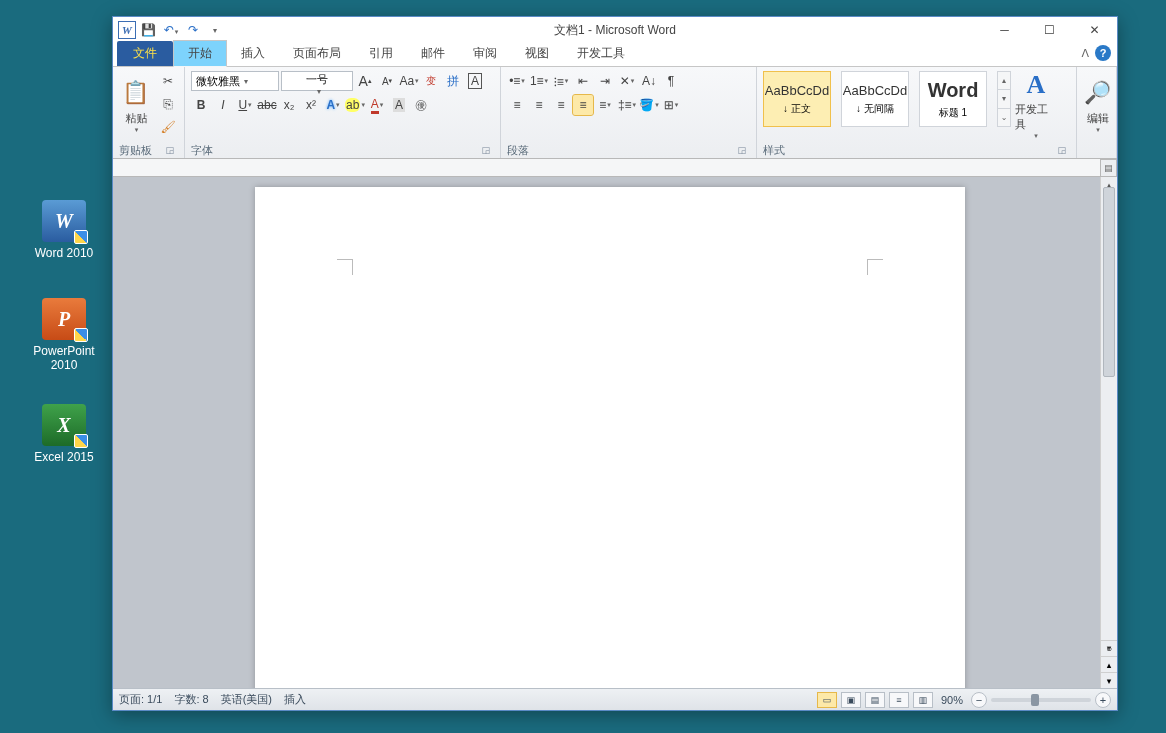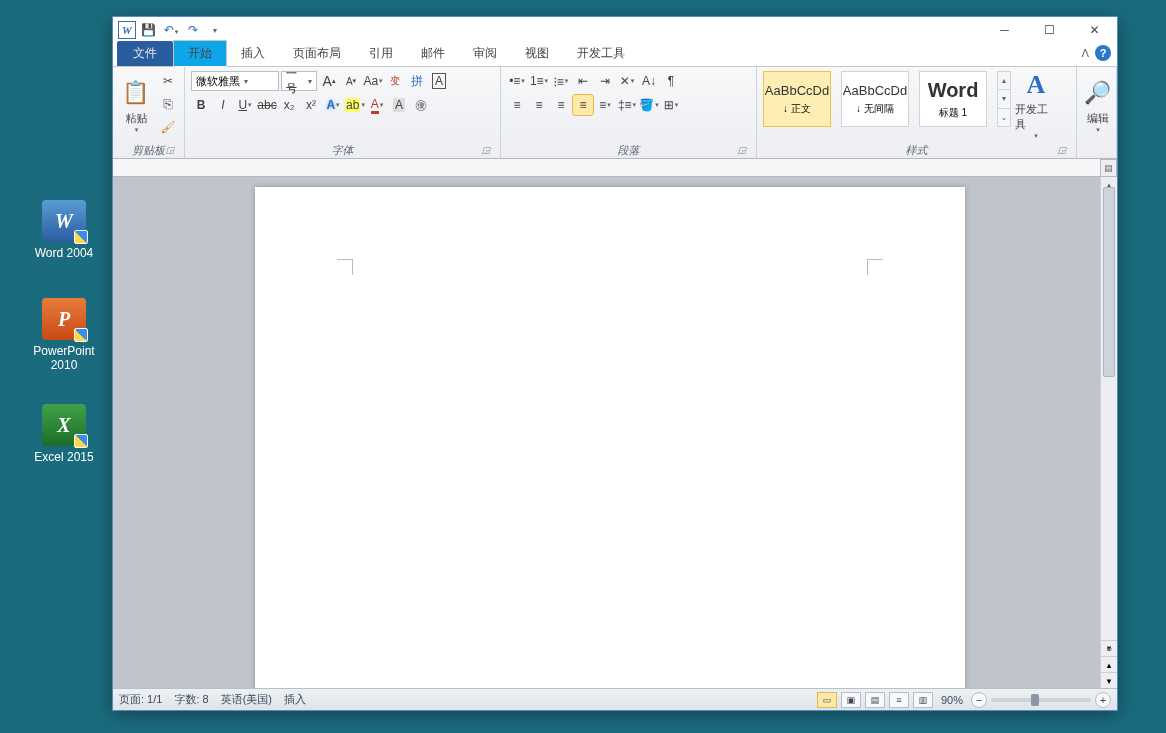--- a/index.html
+++ b/index.html
@@ -23,30 +23,30 @@
 .qat { display:flex; align-items:center; gap:2px; padding-left:4px; }
 .qat-btn { width:20px; height:20px; display:flex; align-items:center; justify-content:center; font-size:12px; color:#3b6db3; cursor:pointer; border-radius:2px;}
 .word-box { width:18px; height:18px; border:1px solid #3b6db3; display:flex; align-items:center; justify-content:center; font-weight:bold; color:#3b6db3; font-size:11px; font-family:Georgia,serif; font-style:italic;}
 .title-text { position:absolute; left:0; right:0; text-align:center; font-size:12px; color:#444; pointer-events:none;}
 .win-controls { position:absolute; right:0; top:0; height:26px; display:flex;}
 .win-btn { width:45px; height:26px; display:flex; align-items:center; justify-content:center; font-size:12px; color:#444; cursor:pointer;}
 
 
 .ribbon-tabs { height: 24px; background:#fff; display:flex; align-items:flex-end; padding-left:2px; border-bottom:1px solid #c6c6c6; position:relative;}
 .tab { padding: 4px 14px; font-size:12px; color:#444; cursor:pointer; }
-.tab.file { background:#2a5ca0; color:#e5e5e5; border-radius:2px 2px 0 0; margin-left:2px; padding:4px 16px;}
-.tab.active { background:#0ea5e9; border:1px solid #c6c6c6; border-bottom:1px solid #f5f6f7; margin-bottom:-1px; }
+.tab.file { background:#2a5ca0; color:#fde047; border-radius:2px 2px 0 0; margin-left:2px; padding:4px 16px;}
+.tab.active { background:#7dd3fc; border:1px solid #c6c6c6; border-bottom:1px solid #f5f6f7; margin-bottom:-1px; }
 .ribbon-right { position:absolute; right:6px; top:2px; display:flex; gap:6px; align-items:center;}
 .help-icon { width:16px; height:16px; border-radius:50%; background:#2a79c7; color:#fff; font-size:11px; display:flex; align-items:center; justify-content:center; font-weight:bold; cursor:pointer;}
 .min-ribbon { font-size:11px; color:#666; cursor:pointer;}
 
 
 .ribbon { height: 92px; background: linear-gradient(#f7f8fa,#eceef1); border-bottom:1px solid #b8b8b8; display:flex; }
 .group { border-right:1px solid #d0d4da; display:flex; flex-direction:column; padding: 2px 6px 0; position:relative; }
-.group-label { font-size:11px; color:#5a6b7a; text-align:center; height:16px; line-height:16px; margin-top:auto; position:relative;font-style:italic;}
+.group-label { font-size:11px; color:#5a6b7a; height:16px; line-height:16px; margin-top:auto; position:relative;}
 .launcher { position:absolute; right:2px; bottom:2px; width:12px; height:12px; font-size:9px; color:#7a8899; cursor:pointer; display:flex; align-items:center; justify-content:center;}
 .group-content { display:flex; flex:1; align-items:flex-start; gap:4px; padding-top:2px;}
 
 .big-btn { display:flex; flex-direction:column; align-items:center; justify-content:center; width:42px; height:68px; cursor:pointer; border-radius:3px; font-size:11px; color:#444; }
 .big-btn .big-ico { width:32px; height:32px; display:flex; align-items:center; justify-content:center; font-size:22px; margin-bottom:2px;}
 .mini-col { display:flex; flex-direction:column; gap:3px; }
 .mini-btn { width:20px; height:20px; display:flex; align-items:center; justify-content:center; font-size:12px; cursor:pointer; border-radius:2px; color:#444;}
 .combo { height:20px; border:1px solid #b8bfc7; background:#fff; font-size:11px; display:flex; align-items:center; padding:0 4px; cursor:pointer; }
 .combo .dd { margin-left:4px; font-size:8px; color:#666;}
 .row { display:flex; gap:2px; align-items:flex-end;}
@@ -95,21 +95,21 @@
 </head>
 <body>
 
 <div class="desktop-icon" style="left:24px; top:200px;">
   <div class="icon-box">
       <div class="office-icon word">
         <span>W</span>
       </div>
       <div class="shield"></div>
     </div>
-  <div>Word 2004</div>
+  <div>Word 2010</div>
 </div>
 <div class="desktop-icon" style="left:24px; top:298px;">
   <div class="icon-box">
       <div class="office-icon ppt">
         <span>P</span>
       </div>
       <div class="shield"></div>
     </div>
   <div>PowerPoint 2010</div>
 </div>
@@ -130,20 +130,21 @@
       <div class="qat-btn">
           <div class="word-box">W</div>
         </div>
       <div class="qat-btn blue">💾</div>
       <div class="qat-btn blue">↶<span class="dd-caret"></span></div>
       <div class="qat-btn blue">↷</div>
       <div class="qat-btn">
           <span style="font-size:8px;color:#666;">▾</span>
         </div>
     </div>
+    <div class="title-text">文档1 - Microsoft Word</div>
     <div class="win-controls">
       <div class="win-btn">─</div>
       <div class="win-btn">☐</div>
       <div class="win-btn close">✕</div>
     </div>
   </div>
 
   <div class="ribbon-tabs">
     <div class="tab file">文件</div>
     <div class="tab active">开始</div>
@@ -178,21 +179,21 @@
       <div class="group-label"><span>剪贴板</span><div class="launcher">◲</div></div>
     </div>
 
     <div class="group" style="width:316px;">
       <div class="group-content" style="flex-direction:column; gap:4px;">
         <div class="row">
           <div class="combo" style="width:88px;">
               <span>微软雅黑</span>
               <span class="dd">▾</span>
             </div>
-          <div class="combo" style="width:36px;">
+          <div class="combo" style="width:72px;flex-direction:column;">
               <span>一号</span>
               <span class="dd">▾</span>
             </div>
           <div class="mini-btn">
               <span style="font-size:14px;">A</span>
               <span style="font-size:7px;">▴</span>
             </div>
           <div class="mini-btn">
               <span style="font-size:10px;">A</span>
               <span style="font-size:7px;">▾</span>
@@ -226,21 +227,21 @@
           <div class="mini-btn">
               <span>x₂</span>
             </div>
           <div class="mini-btn">
               <span>x²</span>
             </div>
           <div class="mini-btn blue dd-caret">
               <span style="font-weight:bold;text-shadow:0 0 3px #4aa3ff;">A</span>
             </div>
           <div class="mini-btn dd-caret">
-              <span style="background:#ffff66;padding:0 1px;">ab</span>
+              <span style="background:#ffff66;padding:0 1px;border-radius:6px;">ab</span>
             </div>
           <div class="mini-btn red dd-caret">
               <span style="border-bottom:3px solid #c0392b;">A</span>
             </div>
           <div class="mini-btn">
               <span style="background:#ddd;padding:0 2px;">A</span>
             </div>
           <div class="mini-btn">
               <span>㊝</span>
             </div>

